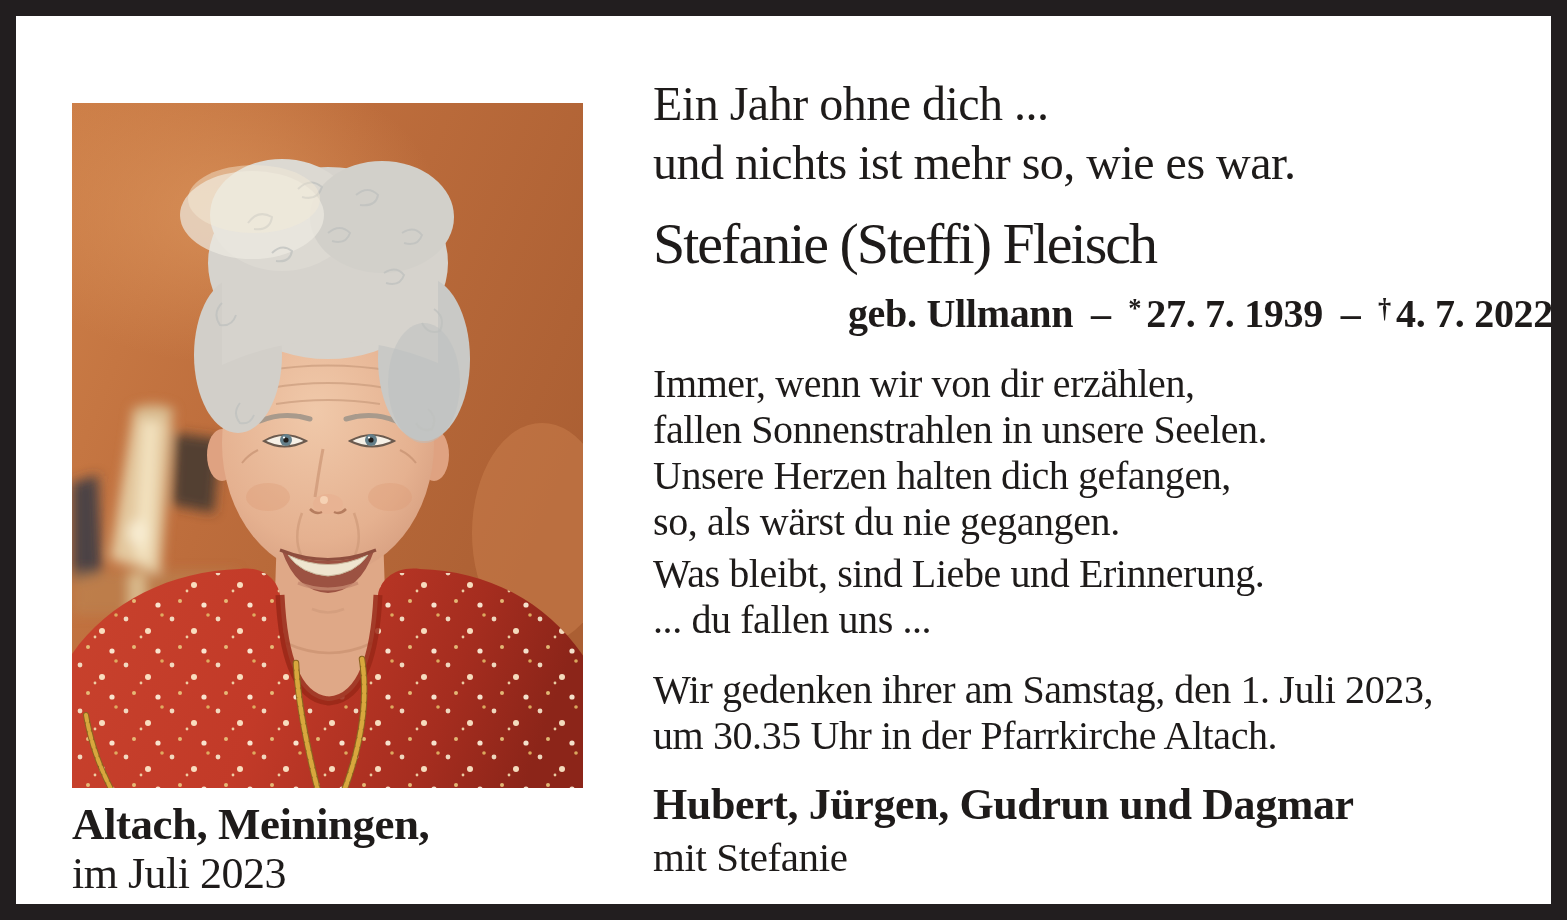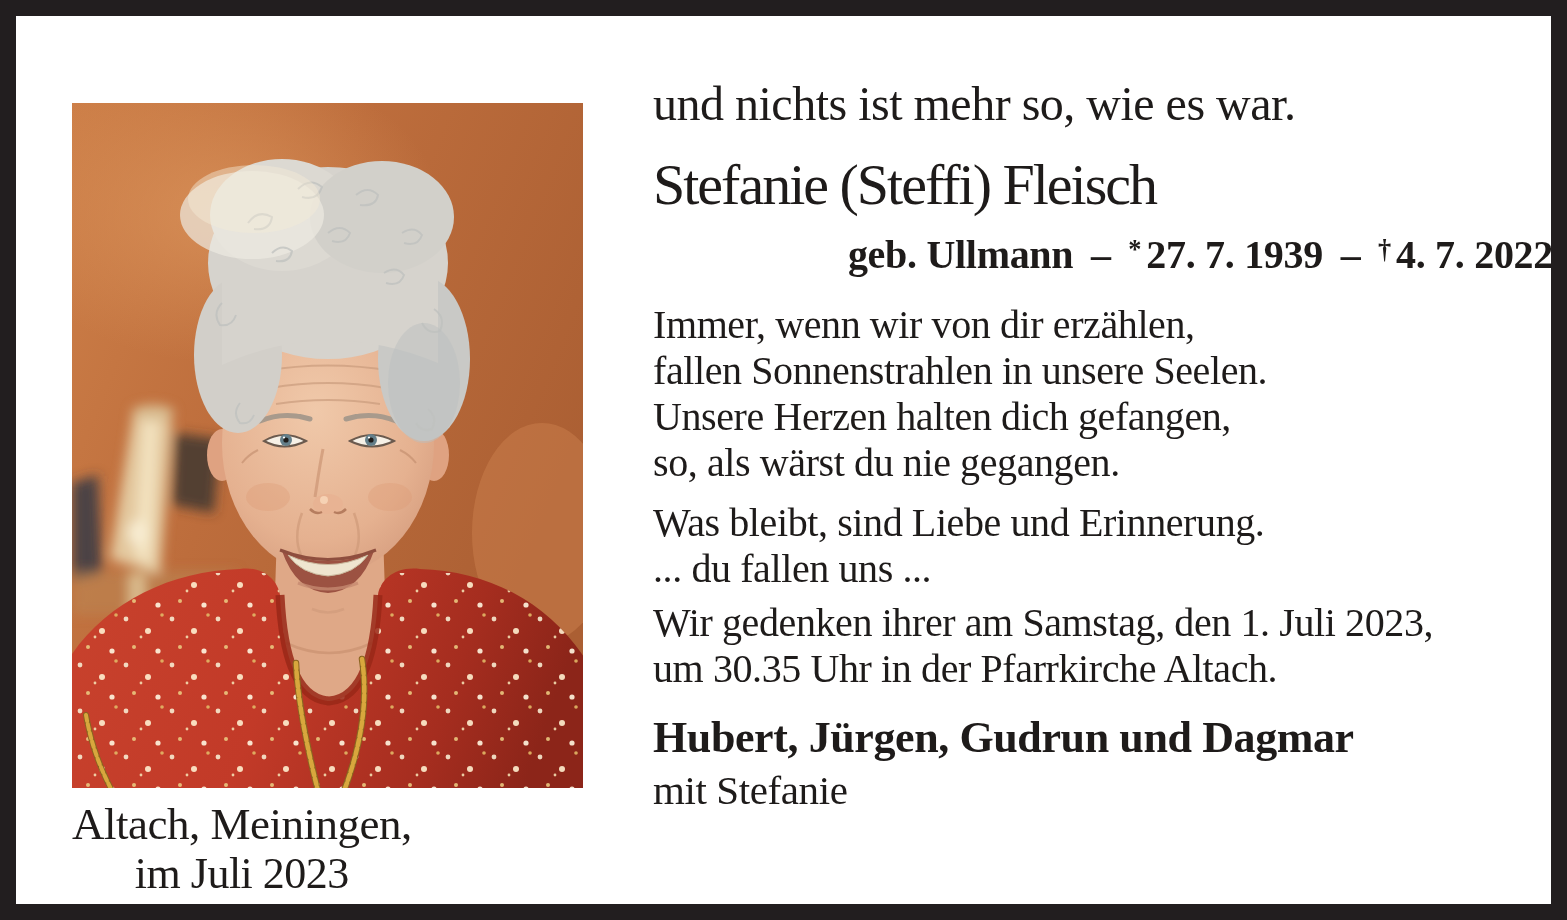--- a/index.html
+++ b/index.html
@@ -22,29 +22,28 @@
     margin: 0; padding: 0;
     overflow: hidden;
   }
   .photo-fig svg { display: block; width: 100%; height: 100%; }
   .imprint {
     position: absolute;
     left: 56px; top: 786px;
     line-height: 1.02;
   }
   .imprint .places {
-    font-weight: normal;
+    font-weight: bold;
     font-size: 45px;
     letter-spacing: -0.5px;
   }
   .imprint .when {
     font-size: 44px;
     letter-spacing: -0.5px;
     margin-top: 4px;
-    text-align: center;
   }
   
   .right-col {
     position: absolute;
     left: 637px; top: 58px;
     width: 900px;
   }
   .opening {
     font-size: 48px;
     line-height: 59px;
@@ -69,22 +68,22 @@
   .lifespan .sep { margin: 0 8px; }
   .lifespan .sym {
     display: inline-block;
     font-size: 66%;
     vertical-align: 10px;
     margin-right: 5px;
     font-weight: bold;
   }
   .verse { font-size: 40px; line-height: 46px; letter-spacing: -0.4px; }
   .poem        { margin-top: 24px; }
-  .remembrance { margin-top: 14px;  }
-  .service     { margin-top: 8px;  }
+  .remembrance { margin-top: 6px;  }
+  .service     { margin-top: 24px;  }
   .family {
     margin-top: 22px;
     font-size: 44px;
     line-height: 48px;
     letter-spacing: -0.4px;
   }
   .family .names { font-weight: bold; }
   .family .conj  { font-weight: bold; margin-top: 29px; }
   .family .suffix { font-size: 41px; margin-top: 4px; font-weight: normal; }
 </style>
@@ -255,20 +254,21 @@
   </figure>
 
   <div class="imprint">
     <div class="places">Altach, Meiningen,</div>
     <div class="when">im Juli 2023</div>
   </div>
 
   <div class="right-col">
 
     <div class="opening">
+      <div>Ein Jahr ohne dich ...</div>
       <div>und nichts ist mehr so, wie es war.</div>
     </div>
 
     <h1 class="deceased-name">Stefanie (Steffi) Fleisch</h1>
 
     <div class="lifespan">
       <span>geb. Ullmann</span>
       <span class="sep">–</span>
       <span class="sym">*</span><span>27. 7. 1939</span>
       <span class="sep">–</span>

